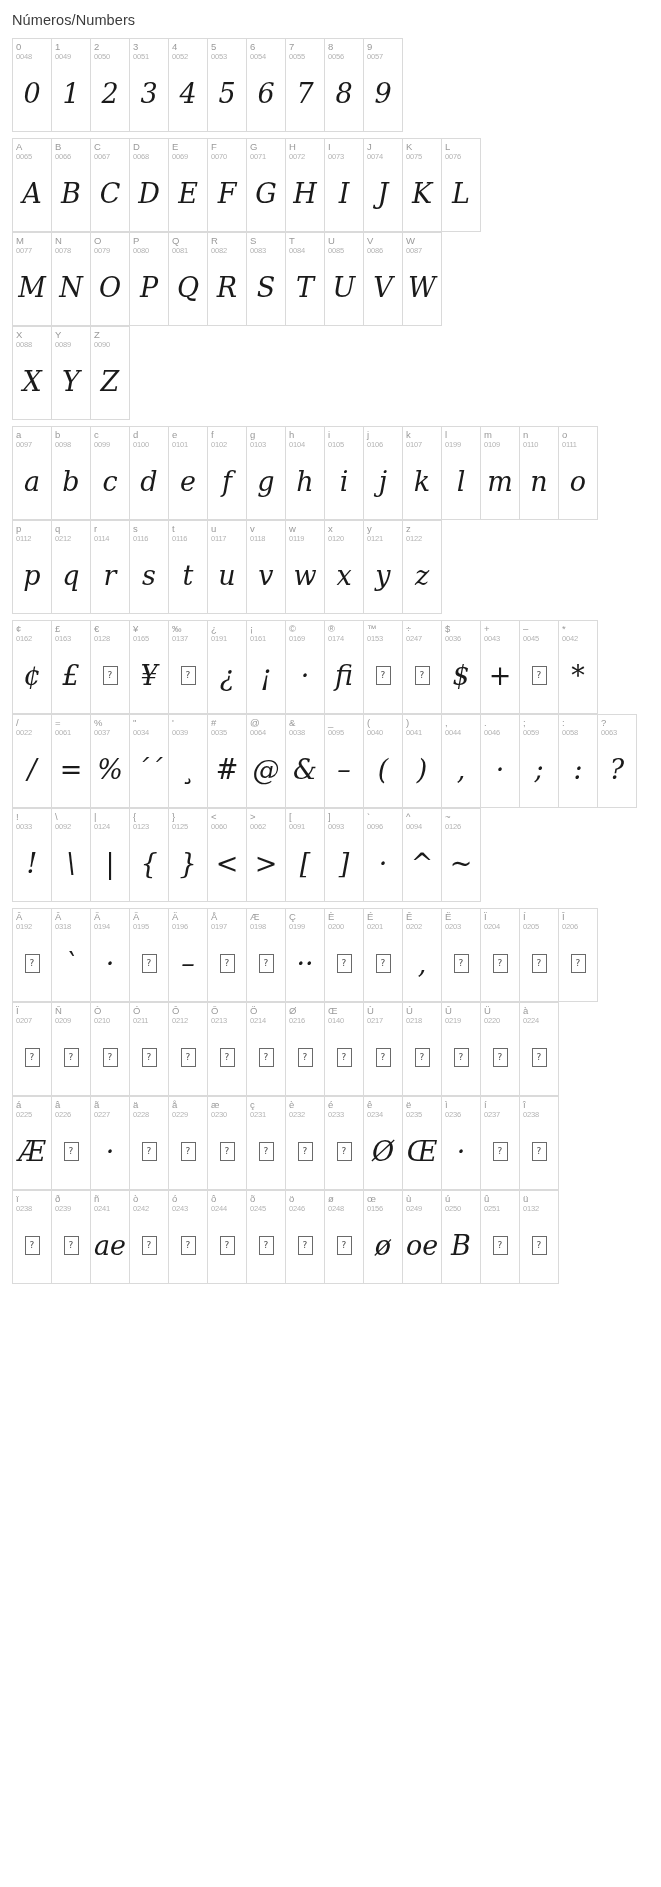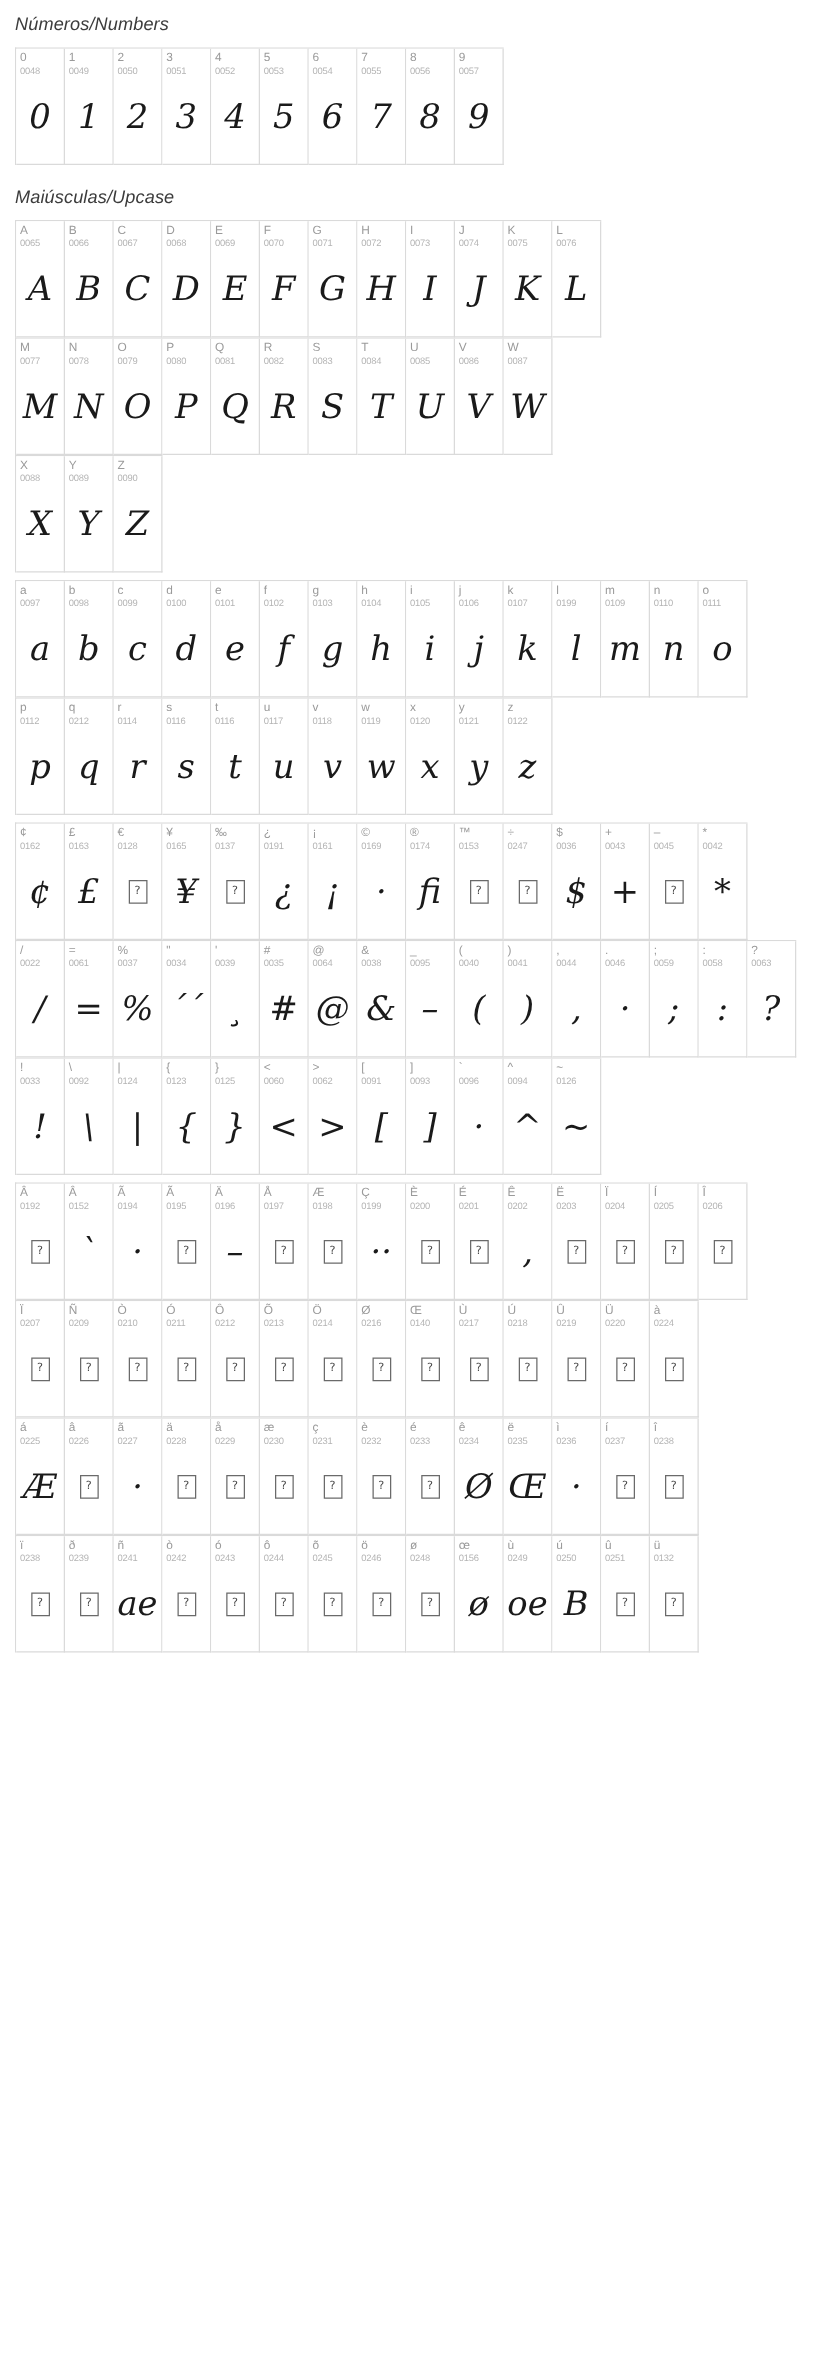--- a/index.html
+++ b/index.html
@@ -15,21 +15,20 @@
   }
   .section {
     margin: 0 0 6px 0;
   }
   .section-title {
     font-size: 14.5px;
     color: #3c3c3c;
     padding: 12px 0 10px 12px;
     font-weight: normal;
     letter-spacing: 0.1px;
-    font-style: italic;
   }
   .grid-wrap {
     padding-left: 12px;
   }
   .row {
     display: flex;
     flex-wrap: nowrap;
     border-top: 1px solid #dadada;
     border-left: 1px solid #dadada;
     width: max-content;
@@ -172,21 +171,20 @@
             <div class="meta">
               <span class="ch">9</span>
               <span class="code">0057</span>
             </div>
             <div class="glyph">9</div>
           </div>
         </div>
       </div>
     </div>
     <div class="section">
-      <div class="section-title">Maiúsculas/Upcase</div>
       <div class="grid-wrap">
         <div class="row">
           <div class="cell">
             <div class="meta">
               <span class="ch">A</span>
               <span class="code">0065</span>
             </div>
             <div class="glyph">A</div>
           </div>
           <div class="cell">
@@ -890,21 +888,21 @@
               <span class="ch">Â</span>
               <span class="code">0192</span>
             </div>
             <div class="glyph tofu">
               <span class="tofu-box">?</span>
             </div>
           </div>
           <div class="cell">
             <div class="meta">
               <span class="ch">Â</span>
-              <span class="code">0152</span>
+              <span class="code">0318</span>
             </div>
             <div class="glyph">`</div>
           </div>
           <div class="cell">
             <div class="meta">
               <span class="ch">Ã</span>
               <span class="code">0194</span>
             </div>
             <div class="glyph">·</div>
           </div>

